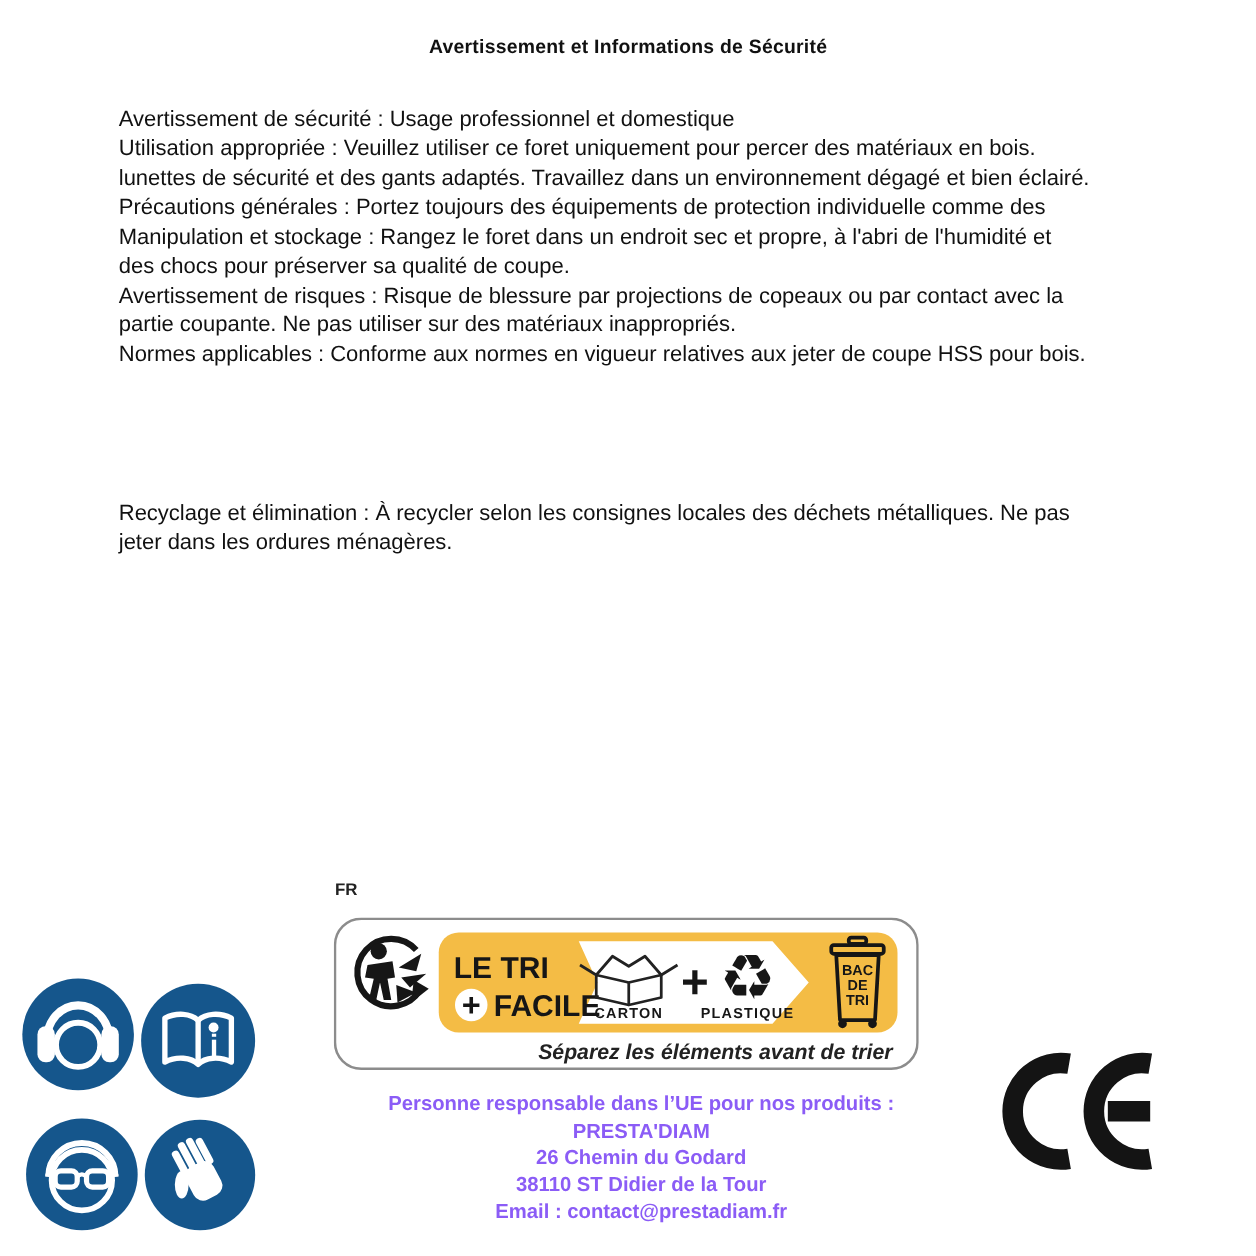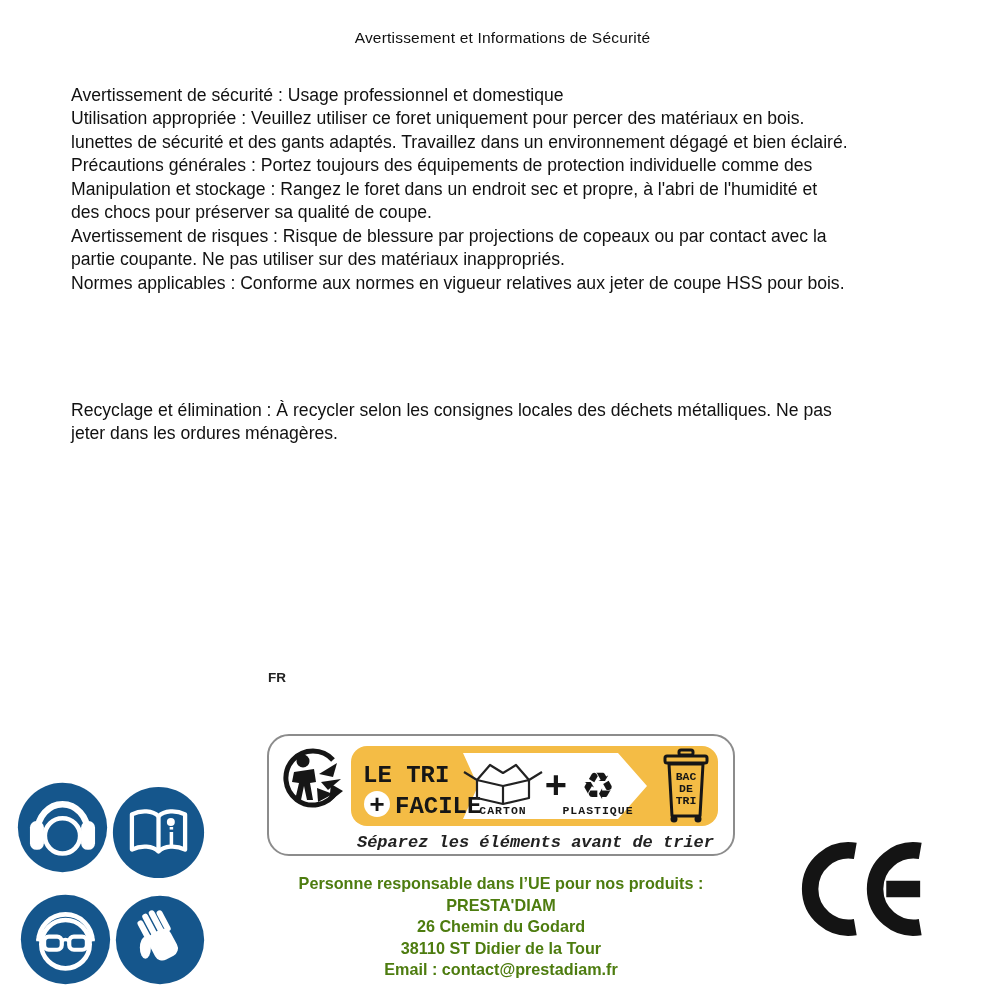--- a/index.html
+++ b/index.html
@@ -2,43 +2,43 @@
 <html><head>
 <meta charset="utf-8">
 <style>
   html,body{margin:0;padding:0;}
   body{
     width:1005px;height:1005px;position:relative;background:#ffffff;
     font-family:"Liberation Sans", sans-serif;color:#111;overflow:hidden;
   }
   .title{
     position:absolute;top:29px;left:0;width:1005px;text-align:center;
-    font-size:15.5px;font-weight:normal;letter-spacing:.2px;
+    font-size:15.5px;font-weight:bold;letter-spacing:.2px;
   }
   .bodytext{
     position:absolute;left:71px;top:84px;width:880px;
     font-size:17.6px;line-height:23.45px;
   }
   .recycletext{
     position:absolute;left:71px;top:399px;width:880px;
     font-size:17.6px;line-height:23.45px;
   }
   .fr-tag{
-    position:absolute;left:268px;top:670px;
+    position:absolute;left:268px;top:704px;
     font-size:13.5px;font-weight:bold;color:#222;
   }
-  .tri-label{position:absolute;left:267px;top:734px;font-family:Liberation Mono, monospace;}
+  .tri-label{position:absolute;left:267px;top:734px;}
   .icons-grid{position:absolute;left:14px;top:779px;width:200px;height:212px;}
   .icons-grid svg{position:absolute;}
   .company{
     position:absolute;left:261px;top:873px;width:480px;text-align:center;
-    font-size:16.2px;font-weight:bold;line-height:21.6px;color:#4d7c0f;
+    font-size:16.2px;font-weight:bold;line-height:21.6px;color:#8b5cf6;
   }
   .ce-wrap{position:absolute;left:794px;top:841px;}
-  .line{white-space:nowrap;}
+  .line{white-space:nowrap;margin-left:24px;}
 </style>
 </head>
 <body>
 
 <div class="title">Avertissement et Informations de Sécurité</div>
 
 <div class="bodytext">
   <div class="line">Avertissement de sécurité : Usage professionnel et domestique</div>
   <div class="line">Utilisation appropriée : Veuillez utiliser ce foret uniquement pour percer des matériaux en bois.</div>
   <div class="line">lunettes de sécurité et des gants adaptés. Travaillez dans un environnement dégagé et bien éclairé.</div>

